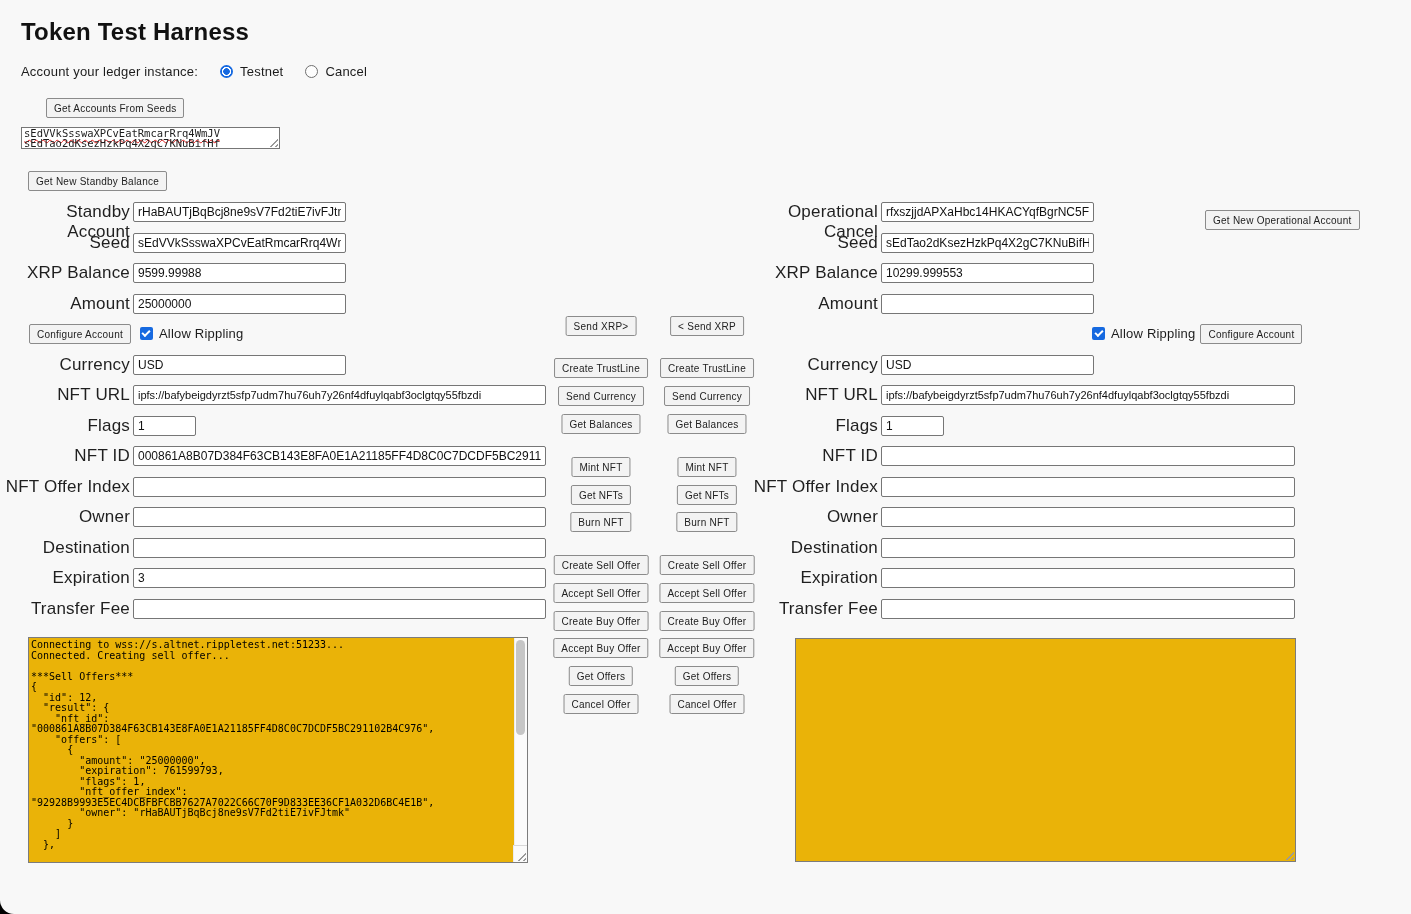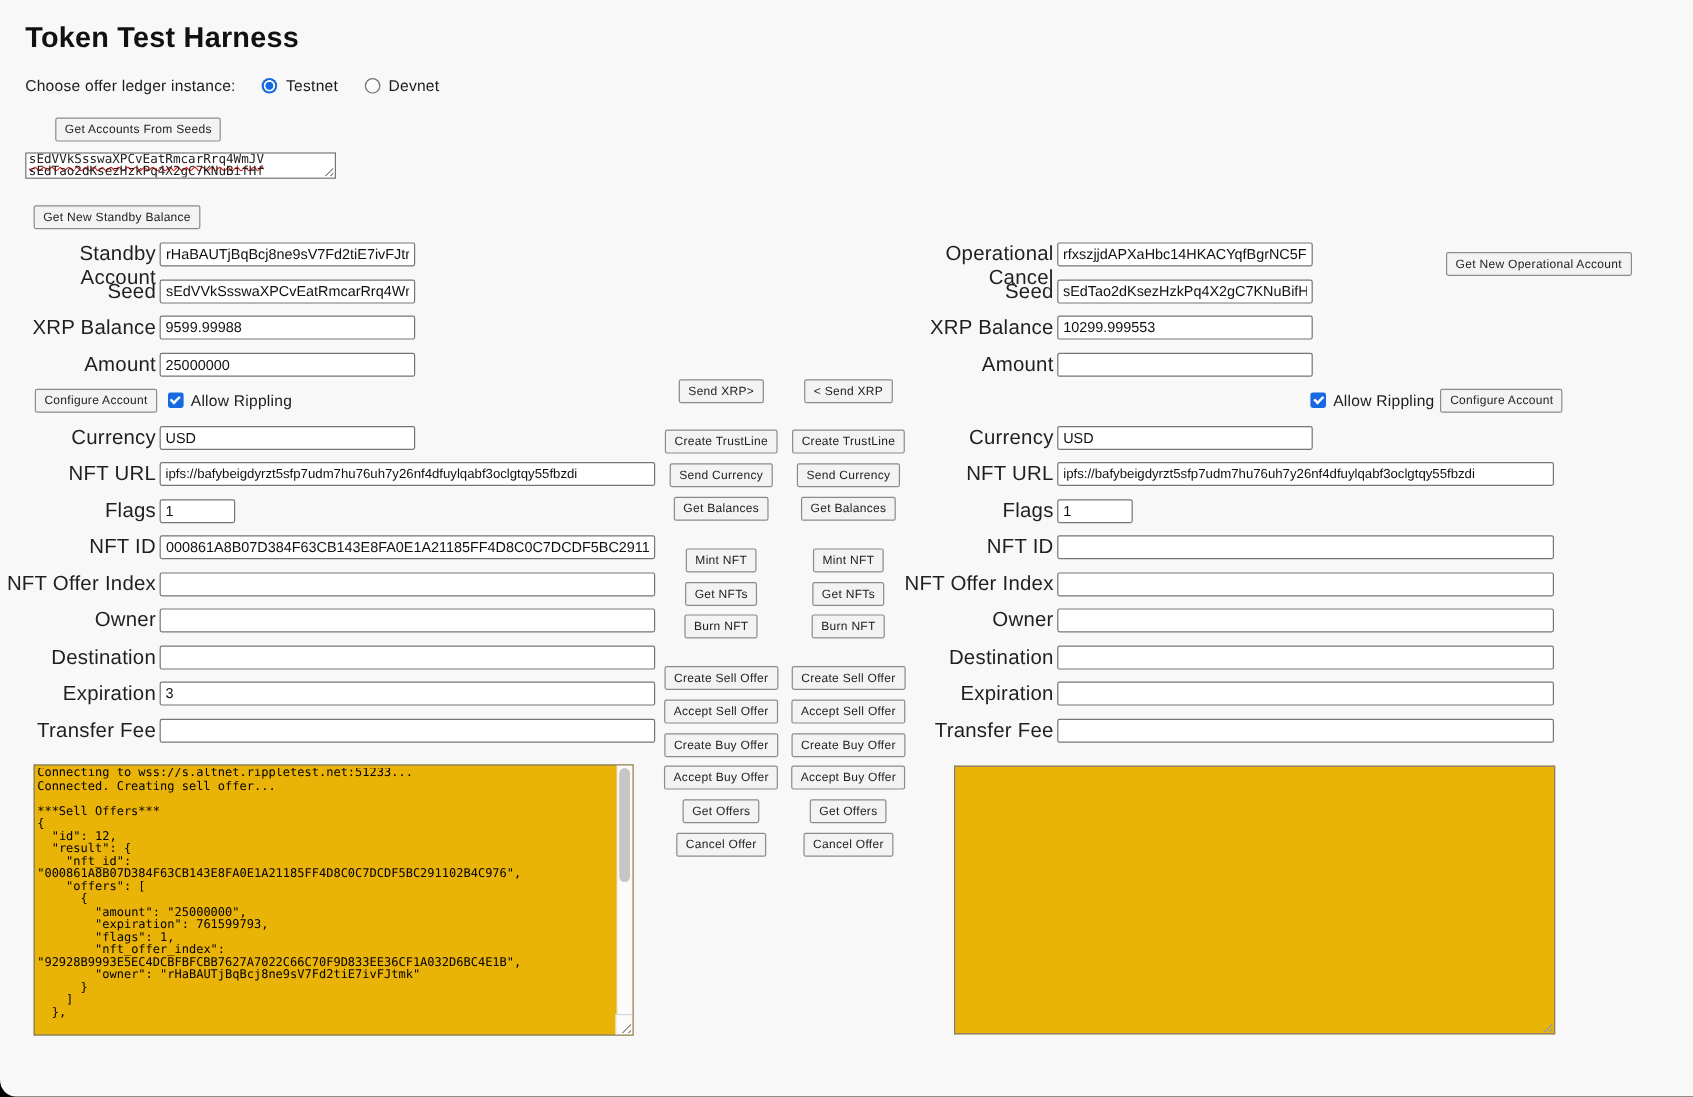--- a/index.html
+++ b/index.html
@@ -83,27 +83,27 @@
   }
 </style>
 </head>
 <body>
 
 <div class="page">
 
   <h1 class="title">Token Test Harness</h1>
 
   <div class="ledger-row">
-    <span>Choose offer ledger instance:</span>
+    <span>Account your ledger instance:</span>
     <span style="width:22px"></span>
     <span class="radio checked"></span>
     <span class="radio-label">Testnet</span>
     <span style="width:22px"></span>
     <span class="radio unchecked"></span>
-    <span class="radio-label">Devnet</span>
+    <span class="radio-label">Cancel</span>
   </div>
 
   <button class="btn abs" style="left:21px;top:98px;margin-left:25px;">Get Accounts From Seeds</button>
 
   <div class="seeds-box">
     <span class="seed-line">sEdVVkSsswaXPCvEatRmcarRrq4WmJV</span>
     <span class="seed-line">sEdTao2dKsezHzkPq4X2gC7KNuBifHf</span>
     <div class="resize-grip"></div>
   </div>
 

